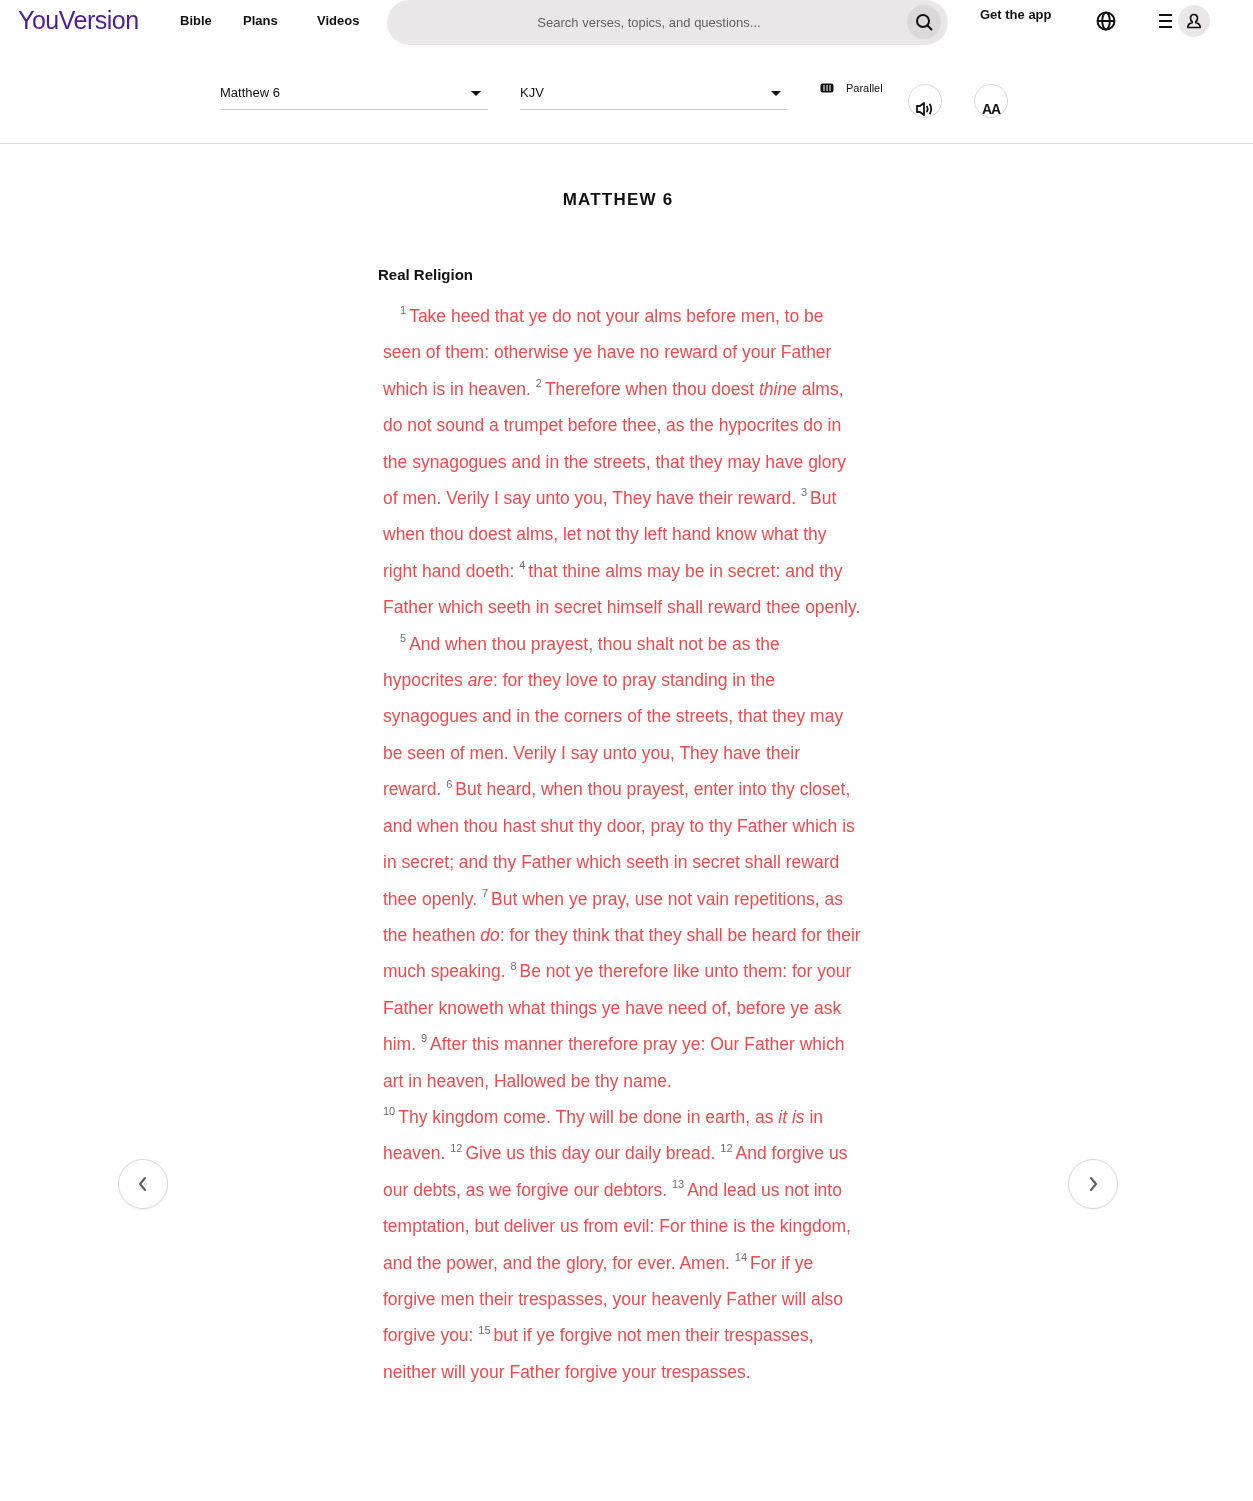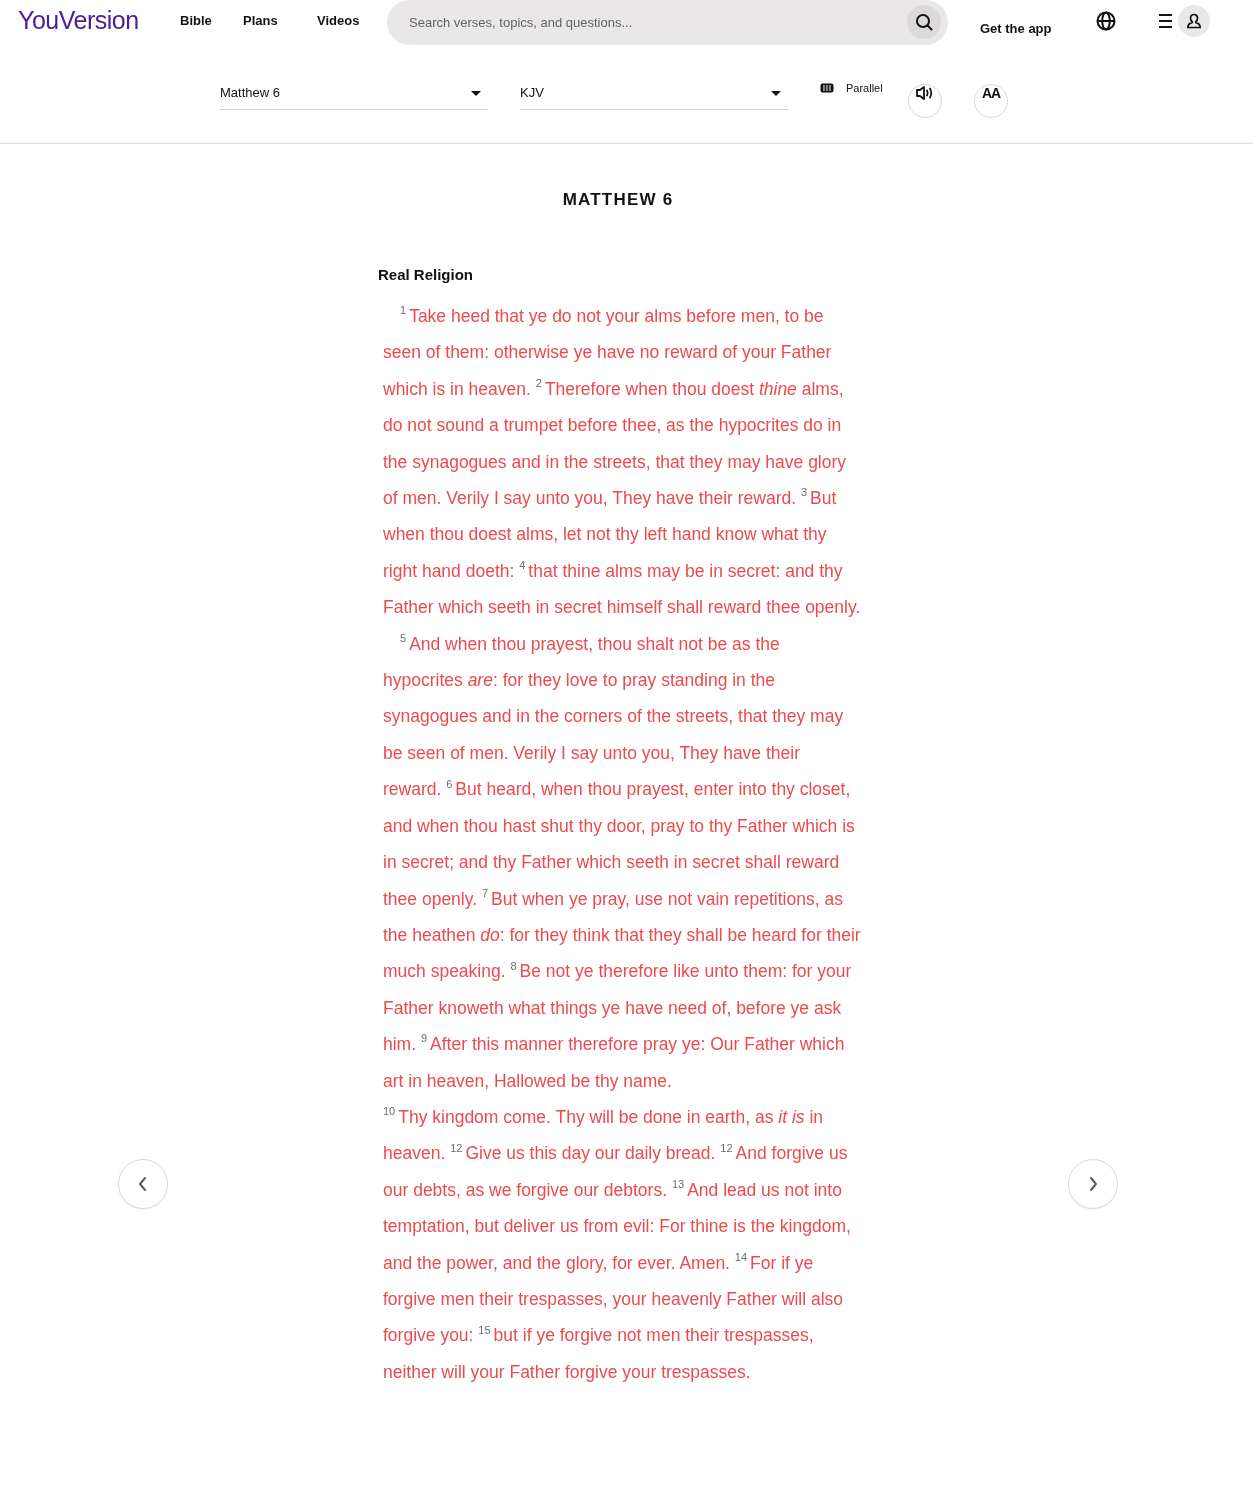--- a/index.html
+++ b/index.html
@@ -4,36 +4,36 @@
 <style>
   * { box-sizing: border-box; margin: 0; padding: 0; }
   html, body { width: 1253px; height: 1501px; overflow: hidden; background: #ffffff; }
   body { font-family: "Liberation Sans", "DejaVu Sans", sans-serif; color: #121212; position: relative; }
 
   
   .topnav { position: absolute; left: 0; top: 0; width: 1253px; height: 44px; }
   .logo { position: absolute; left: 18px; top: 6px; font-size: 25px; font-weight: 400; letter-spacing: -0.5px; color: #4c1d95; }
   .navlink { position: absolute; top: 13px; font-size: 13px; font-weight: 700; color: #121212; cursor: pointer; }
   .search { position: absolute; left: 387px; top: 0; width: 561px; height: 45px; background: #e9e7e7; border-radius: 23px; }
-  .search input { position: absolute; left: 22px; top: 12px; width: 480px; height: 20px; border: none; background: transparent; font-family: "Liberation Sans", sans-serif; font-size: 13px; color: #555; outline: none; }
+  .search input { position: absolute; left: 22px; top: 12px; width: 480px; height: 20px; border: none; background: transparent; font-family: "Liberation Sans", sans-serif; font-size: 13px; color: #555; outline: none; text-align: center; }
   .search input::placeholder { color: #636363; }
   .search-btn { position: absolute; left: 520px; top: 5px; width: 34px; height: 34px; border-radius: 50%; background: #dbd9d9; display: flex; align-items: center; justify-content: center; cursor: pointer; }
-  .getapp { position: absolute; left: 980px; top: 21px; font-size: 13px; font-weight: 700; color: #121212; cursor: pointer; }
+  .getapp { position: absolute; left: 980px; top: 7px; font-size: 13px; font-weight: 700; color: #121212; cursor: pointer; }
   .globe { position: absolute; left: 1095px; top: 10px; width: 22px; height: 22px; cursor: pointer; }
   .menu-icon { position: absolute; left: 1157px; top: 12px; width: 16px; height: 18px; cursor: pointer; }
   .avatar { position: absolute; left: 1178px; top: 5px; width: 32px; height: 32px; border-radius: 50%; background: #e9e7e7; display: flex; align-items: center; justify-content: center; cursor: pointer; }
 
   
   .toolbar { position: absolute; left: 0; top: 44px; width: 1253px; height: 100px; border-bottom: 1px solid #dcdcdc; }
   .select { position: absolute; top: 38px; width: 268px; height: 28px; border-bottom: 1px solid #d0d0d0; cursor: pointer; }
   .select .val { position: absolute; left: 0; top: 3px; font-size: 13px; color: #121212; }
   .select .caret { position: absolute; right: 7px; top: 9px; width: 0; height: 0; border-left: 5px solid transparent; border-right: 5px solid transparent; border-top: 5px solid #121212; }
   .parallel { position: absolute; left: 820px; top: 36px; height: 16px; display: flex; align-items: center; cursor: pointer; }
   .parallel .lbl { margin-left: 12px; font-size: 11px; color: #121212; }
-  .circle-btn { position: absolute; top: 40px; width: 34px; height: 34px; border-radius: 50%; border: 1px solid #d8d8d8; display: flex; align-items: flex-start; justify-content: center; cursor: pointer; background: #fff; }
+  .circle-btn { position: absolute; top: 40px; width: 34px; height: 34px; border-radius: 50%; border: 1px solid #d8d8d8; display: flex; align-items: flex-end; justify-content: center; cursor: pointer; background: #fff; }
   .aa { font-size: 14px; font-weight: 700; color: #121212; letter-spacing: -1px; }
 
   
   .chapter-title { position: absolute; left: 0; top: 190px; width: 1236px; text-align: center; font-size: 17px; font-weight: 700; letter-spacing: 1.2px; color: #121212; }
   .heading { position: absolute; left: 378px; top: 266px; font-size: 15px; font-weight: 700; color: #121212; }
   .passage { position: absolute; left: 383px; top: 298px; width: 478px; font-size: 17.5px; line-height: 36.4px; color: #eb4b4f; }
   .passage p { margin: 0; }
   .passage p.indent { text-indent: 17px; }
   .vnum { font-size: 11px; color: #6e6e6e; vertical-align: 0.7em; line-height: 0; margin-right: 3px; }
   .passage em { font-style: italic; }

